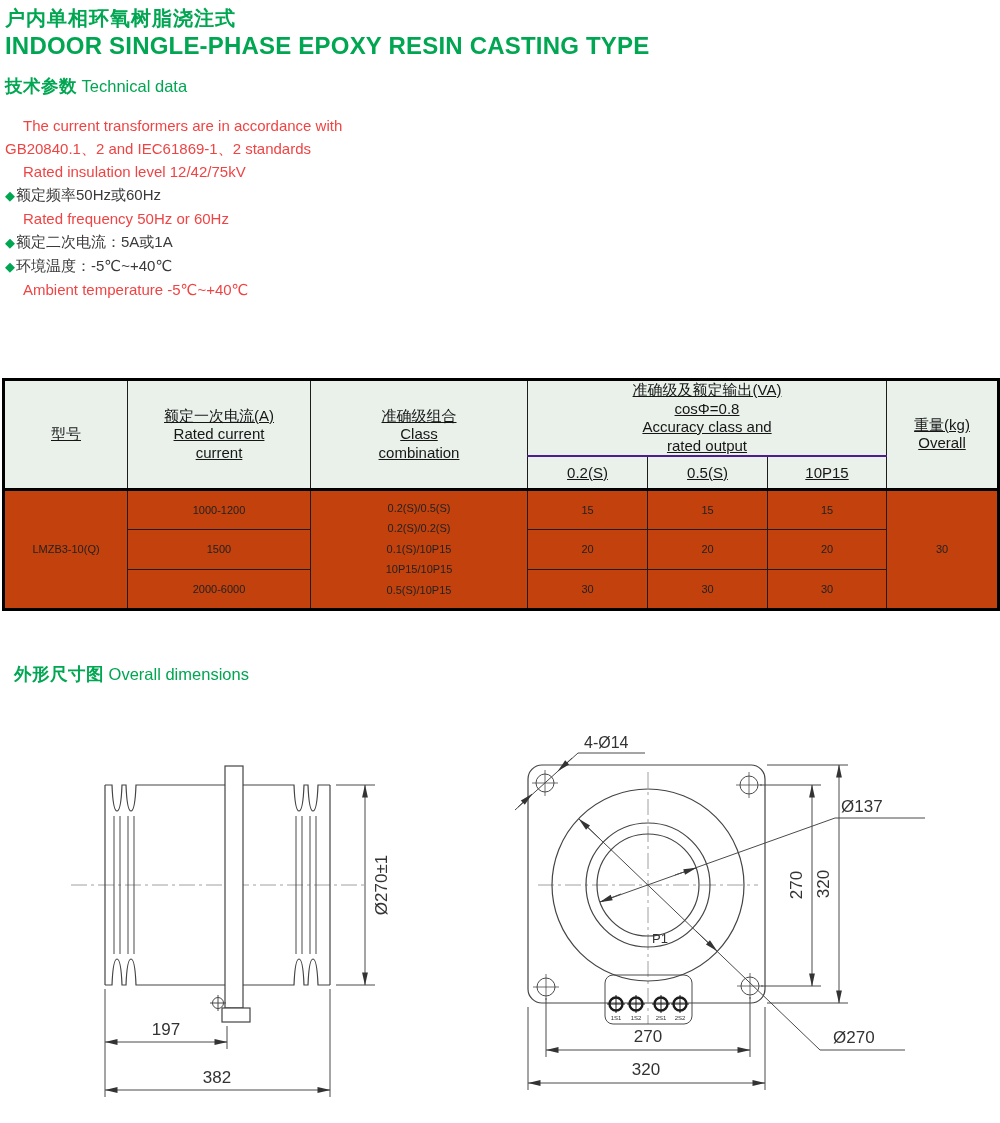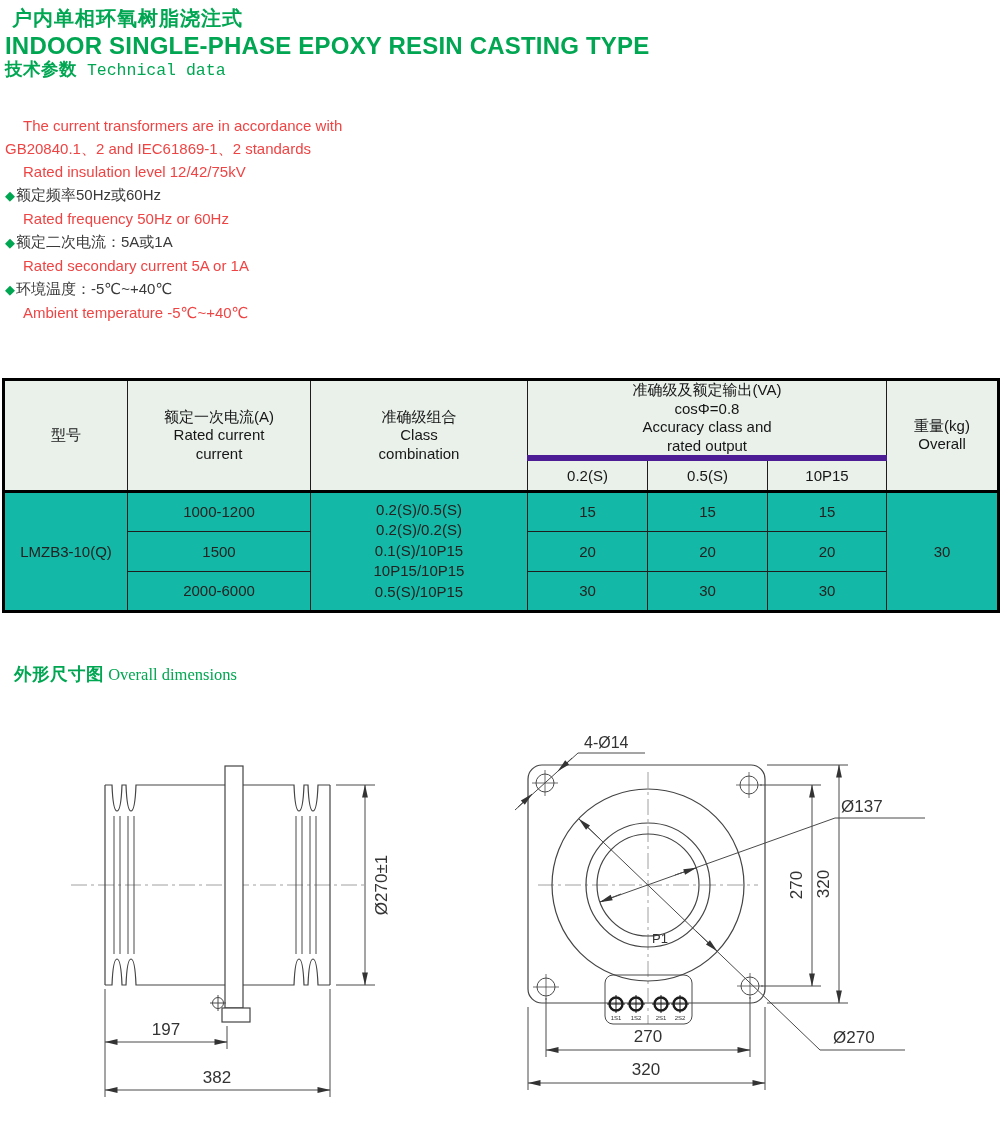--- a/index.html
+++ b/index.html
@@ -3,39 +3,39 @@
 <meta charset="utf-8">
 <style>
   html,body{margin:0;padding:0;}
   body{
     width:1000px;height:1123px;position:relative;background:#ffffff;
     font-family:"Liberation Sans","DejaVu Sans",sans-serif;
     color:var(--body-text,#3f3f3f);
     overflow:hidden;
   }
   .abs{position:absolute;}
-  .title-cn{left:12px;top:5px;font-size:20px;font-weight:bold;color:var(--accent-green,#00a651);letter-spacing:1px;}
+  .title-cn{left:5px;top:5px;font-size:20px;font-weight:bold;color:var(--accent-green,#00a651);letter-spacing:1px;}
   .title-en{left:5px;top:32px;font-size:24px;font-weight:bold;color:var(--accent-green,#00a651);letter-spacing:.2px;}
   .sec-heading{color:var(--accent-green,#00a651);font-size:16.5px;white-space:nowrap;}
   .sec-heading .cn{font-weight:bold;font-size:17.5px;letter-spacing:.5px;}
-  .tech-heading{left:5px;top:57px;font-family:Liberation Mono, monospace;}
-  .dims-heading{left:14px;top:662px;font-family:Liberation Serif, serif;}
+  .tech-heading{left:5px;top:74px;}
+  .dims-heading{left:14px;top:662px;}
   .bullets{left:5px;top:114px;width:430px;font-size:15px;line-height:23px;}
   .b-cn{color:#3a3a3a;}
   .diamond{color:var(--accent-green,#00a651);font-size:13px;margin-right:1px;}
   .indent{padding-left:18px;}
   .b-en{color:#ef4444;}
 
   table.spec{position:absolute;left:2px;top:378px;border-collapse:collapse;table-layout:fixed;width:995px;border:3px solid #000;}
   .spec th,.spec td{border:1px solid #1d1d1d;text-align:center;vertical-align:middle;padding:0 2px;overflow:hidden;}
-  .spec thead th{background:var(--table-header-bg,#e9f1ea);font-weight:normal;font-size:15px;color:#161616;}
+  .spec thead th{background:var(--table-header-bg,#e9f1ea);font-weight:normal;font-size:15px;color:#161616;text-decoration:underline;}
   .spec thead .hline{line-height:18.5px;}
-  .spec tbody td{font-size:15px;color:#222;background:#14b8a6;}
+  .spec tbody td{font-size:11px;color:#222;background:#c2410c;}
   .spec tbody tr:first-child td{border-top:3px solid #000;}
-  .spec .acc-sub th{border-top:6px solid #4c1d95;}
+  .spec .acc-sub th{border-top:2px solid #4c1d95;}
   .class-cell div{line-height:20.5px;}
 
   svg text{font-family:"Liberation Sans","DejaVu Sans",sans-serif;fill:#333;}
   .thin{stroke:#4a4a4a;stroke-width:1;fill:none;}
   .outline{stroke:#444;stroke-width:1.2;fill:none;}
   .whitefill{fill:#fff;stroke:#444;stroke-width:1.2;}
   .cline{stroke:#888;stroke-width:.8;fill:none;}
 </style>
 </head>
 <body>
@@ -55,21 +55,20 @@
   </div>
   <div>
     <div class="b-en indent">Rated insulation level 12/42/75kV</div>
   </div>
   <div>
     <div class="b-cn"><span class="diamond">◆</span><span>额定频率50Hz或60Hz</span></div>
     <div class="b-en indent">Rated frequency 50Hz or 60Hz</div>
   </div>
   <div>
     <div class="b-cn"><span class="diamond">◆</span><span>额定二次电流：5A或1A</span></div>
-    <div class="b-en indent">Rated secondary current 5A or 1A</div>
   </div>
   <div>
     <div class="b-cn"><span class="diamond">◆</span><span>环境温度：-5℃~+40℃</span></div>
     <div class="b-en indent">Ambient temperature -5℃~+40℃</div>
   </div>
 </div>
 
 <table class="spec">
   <colgroup>
     <col style="width:124px">

